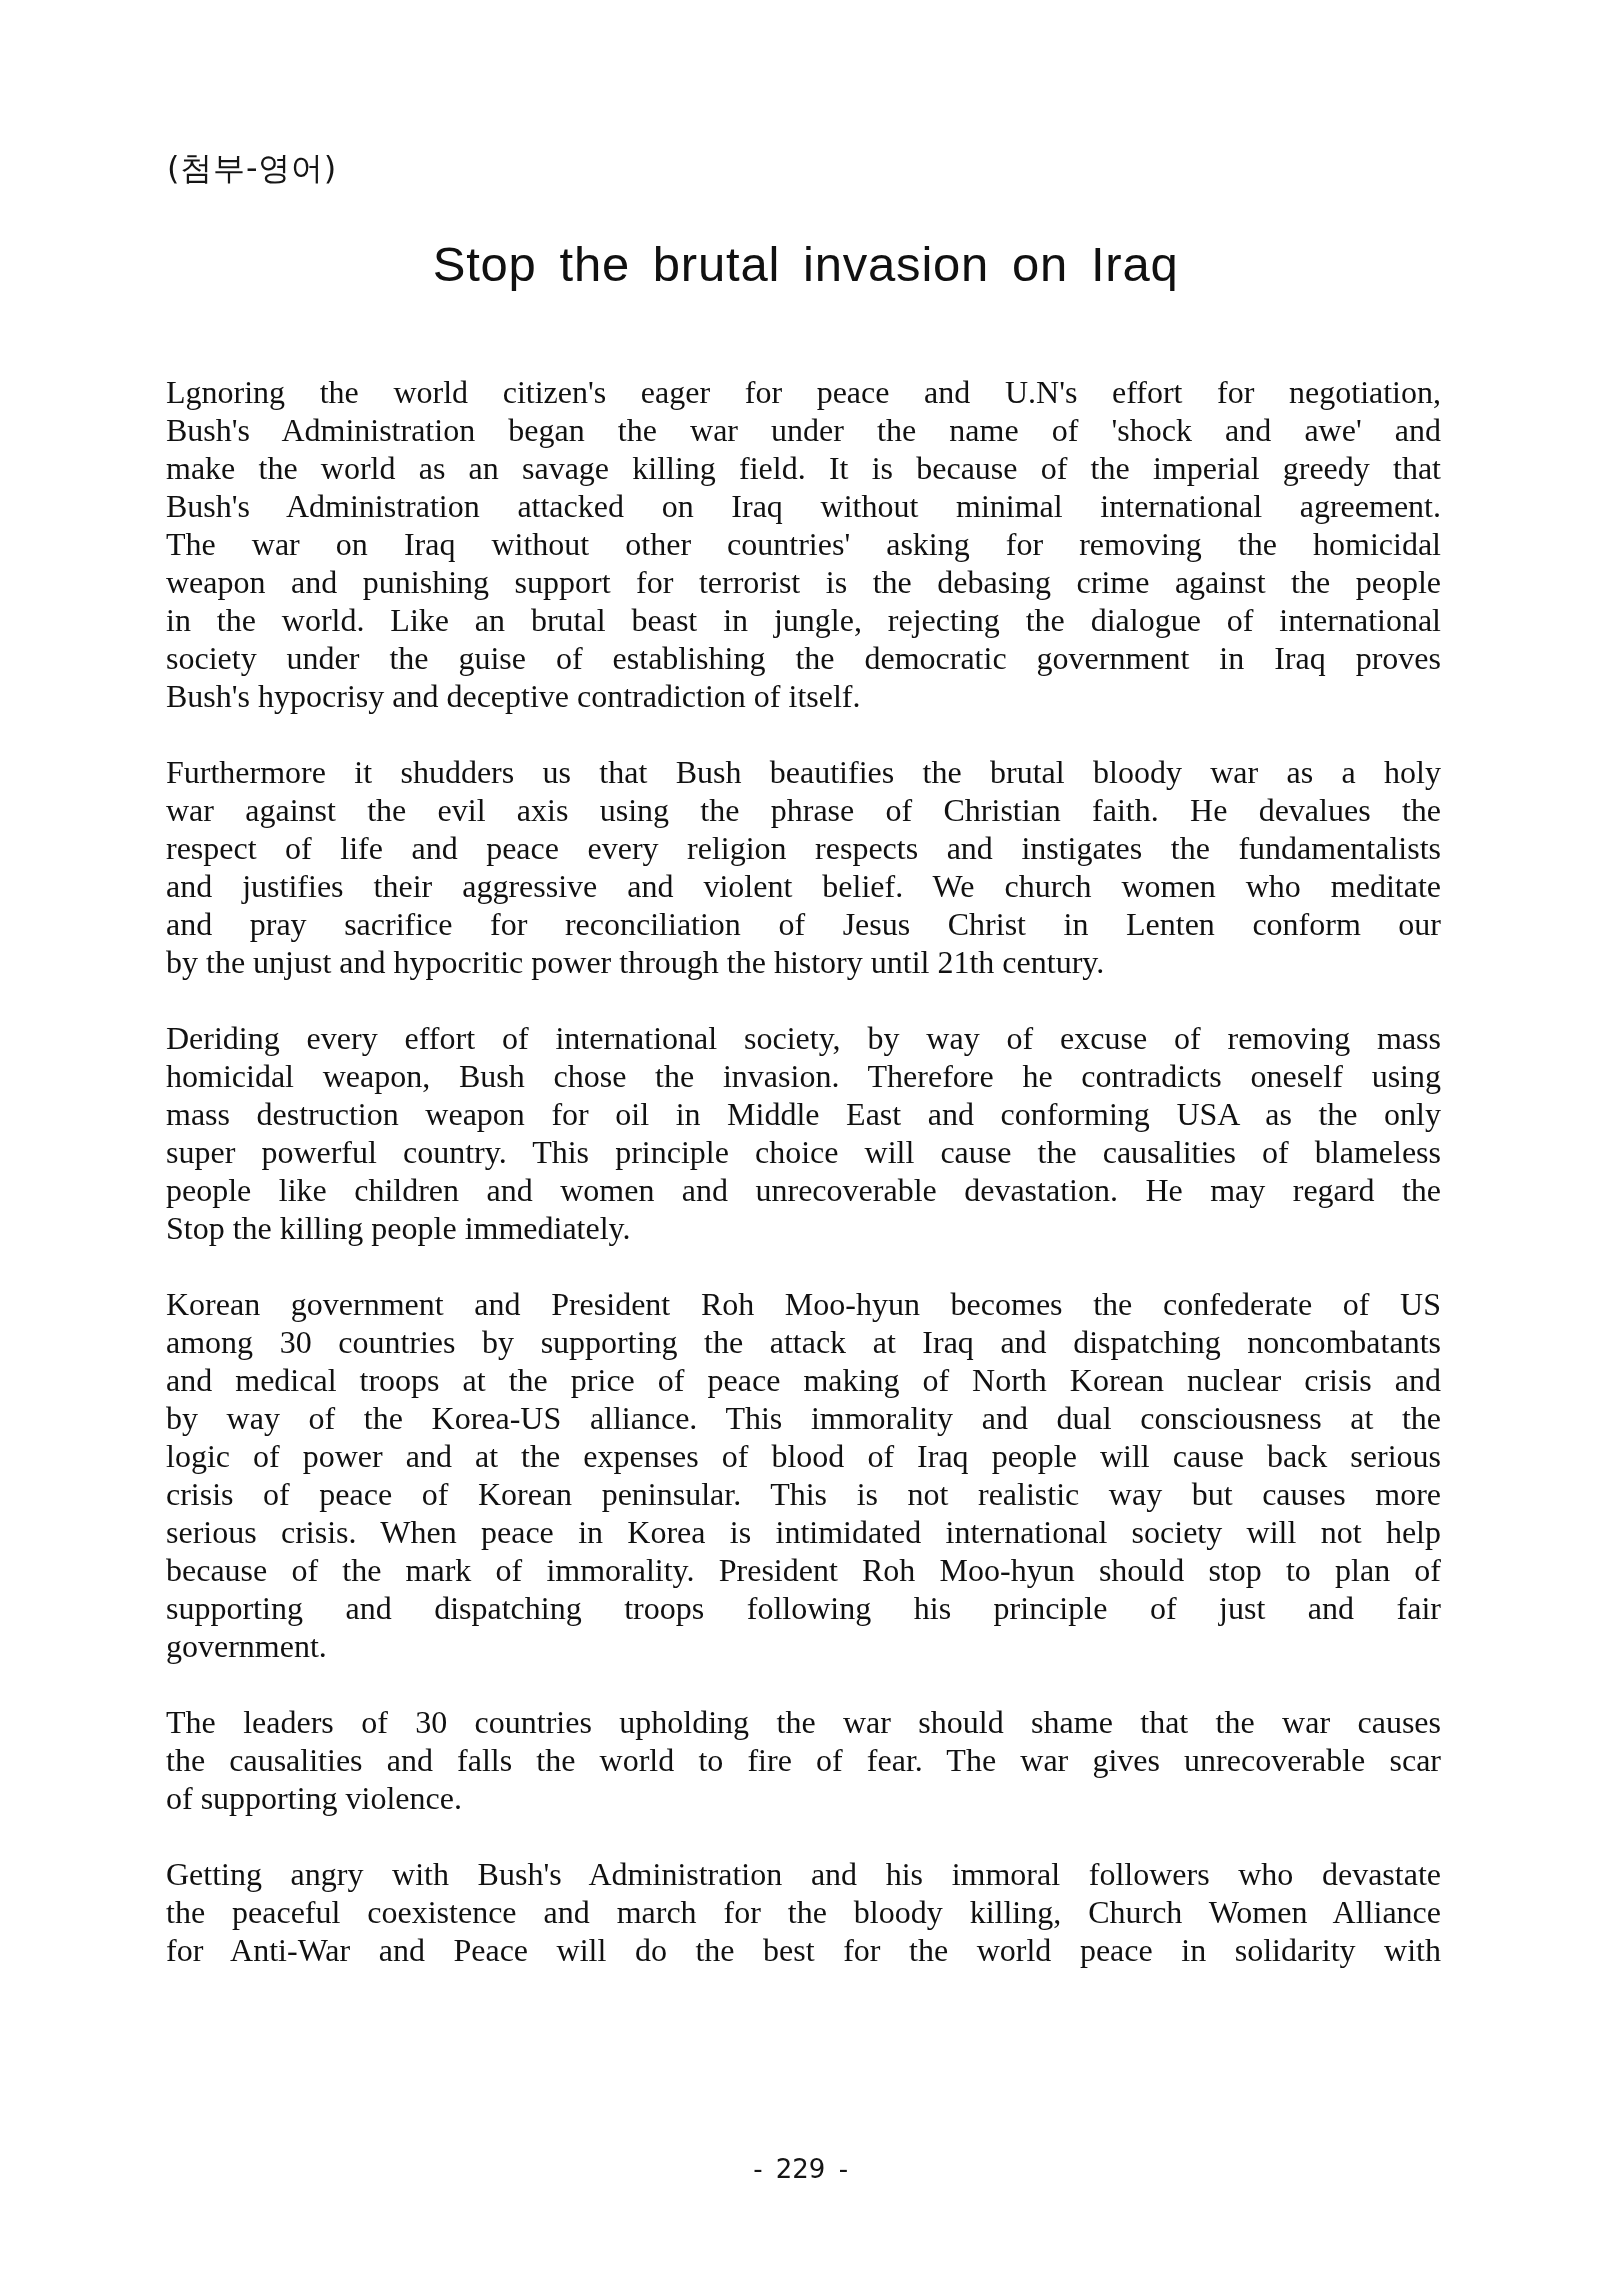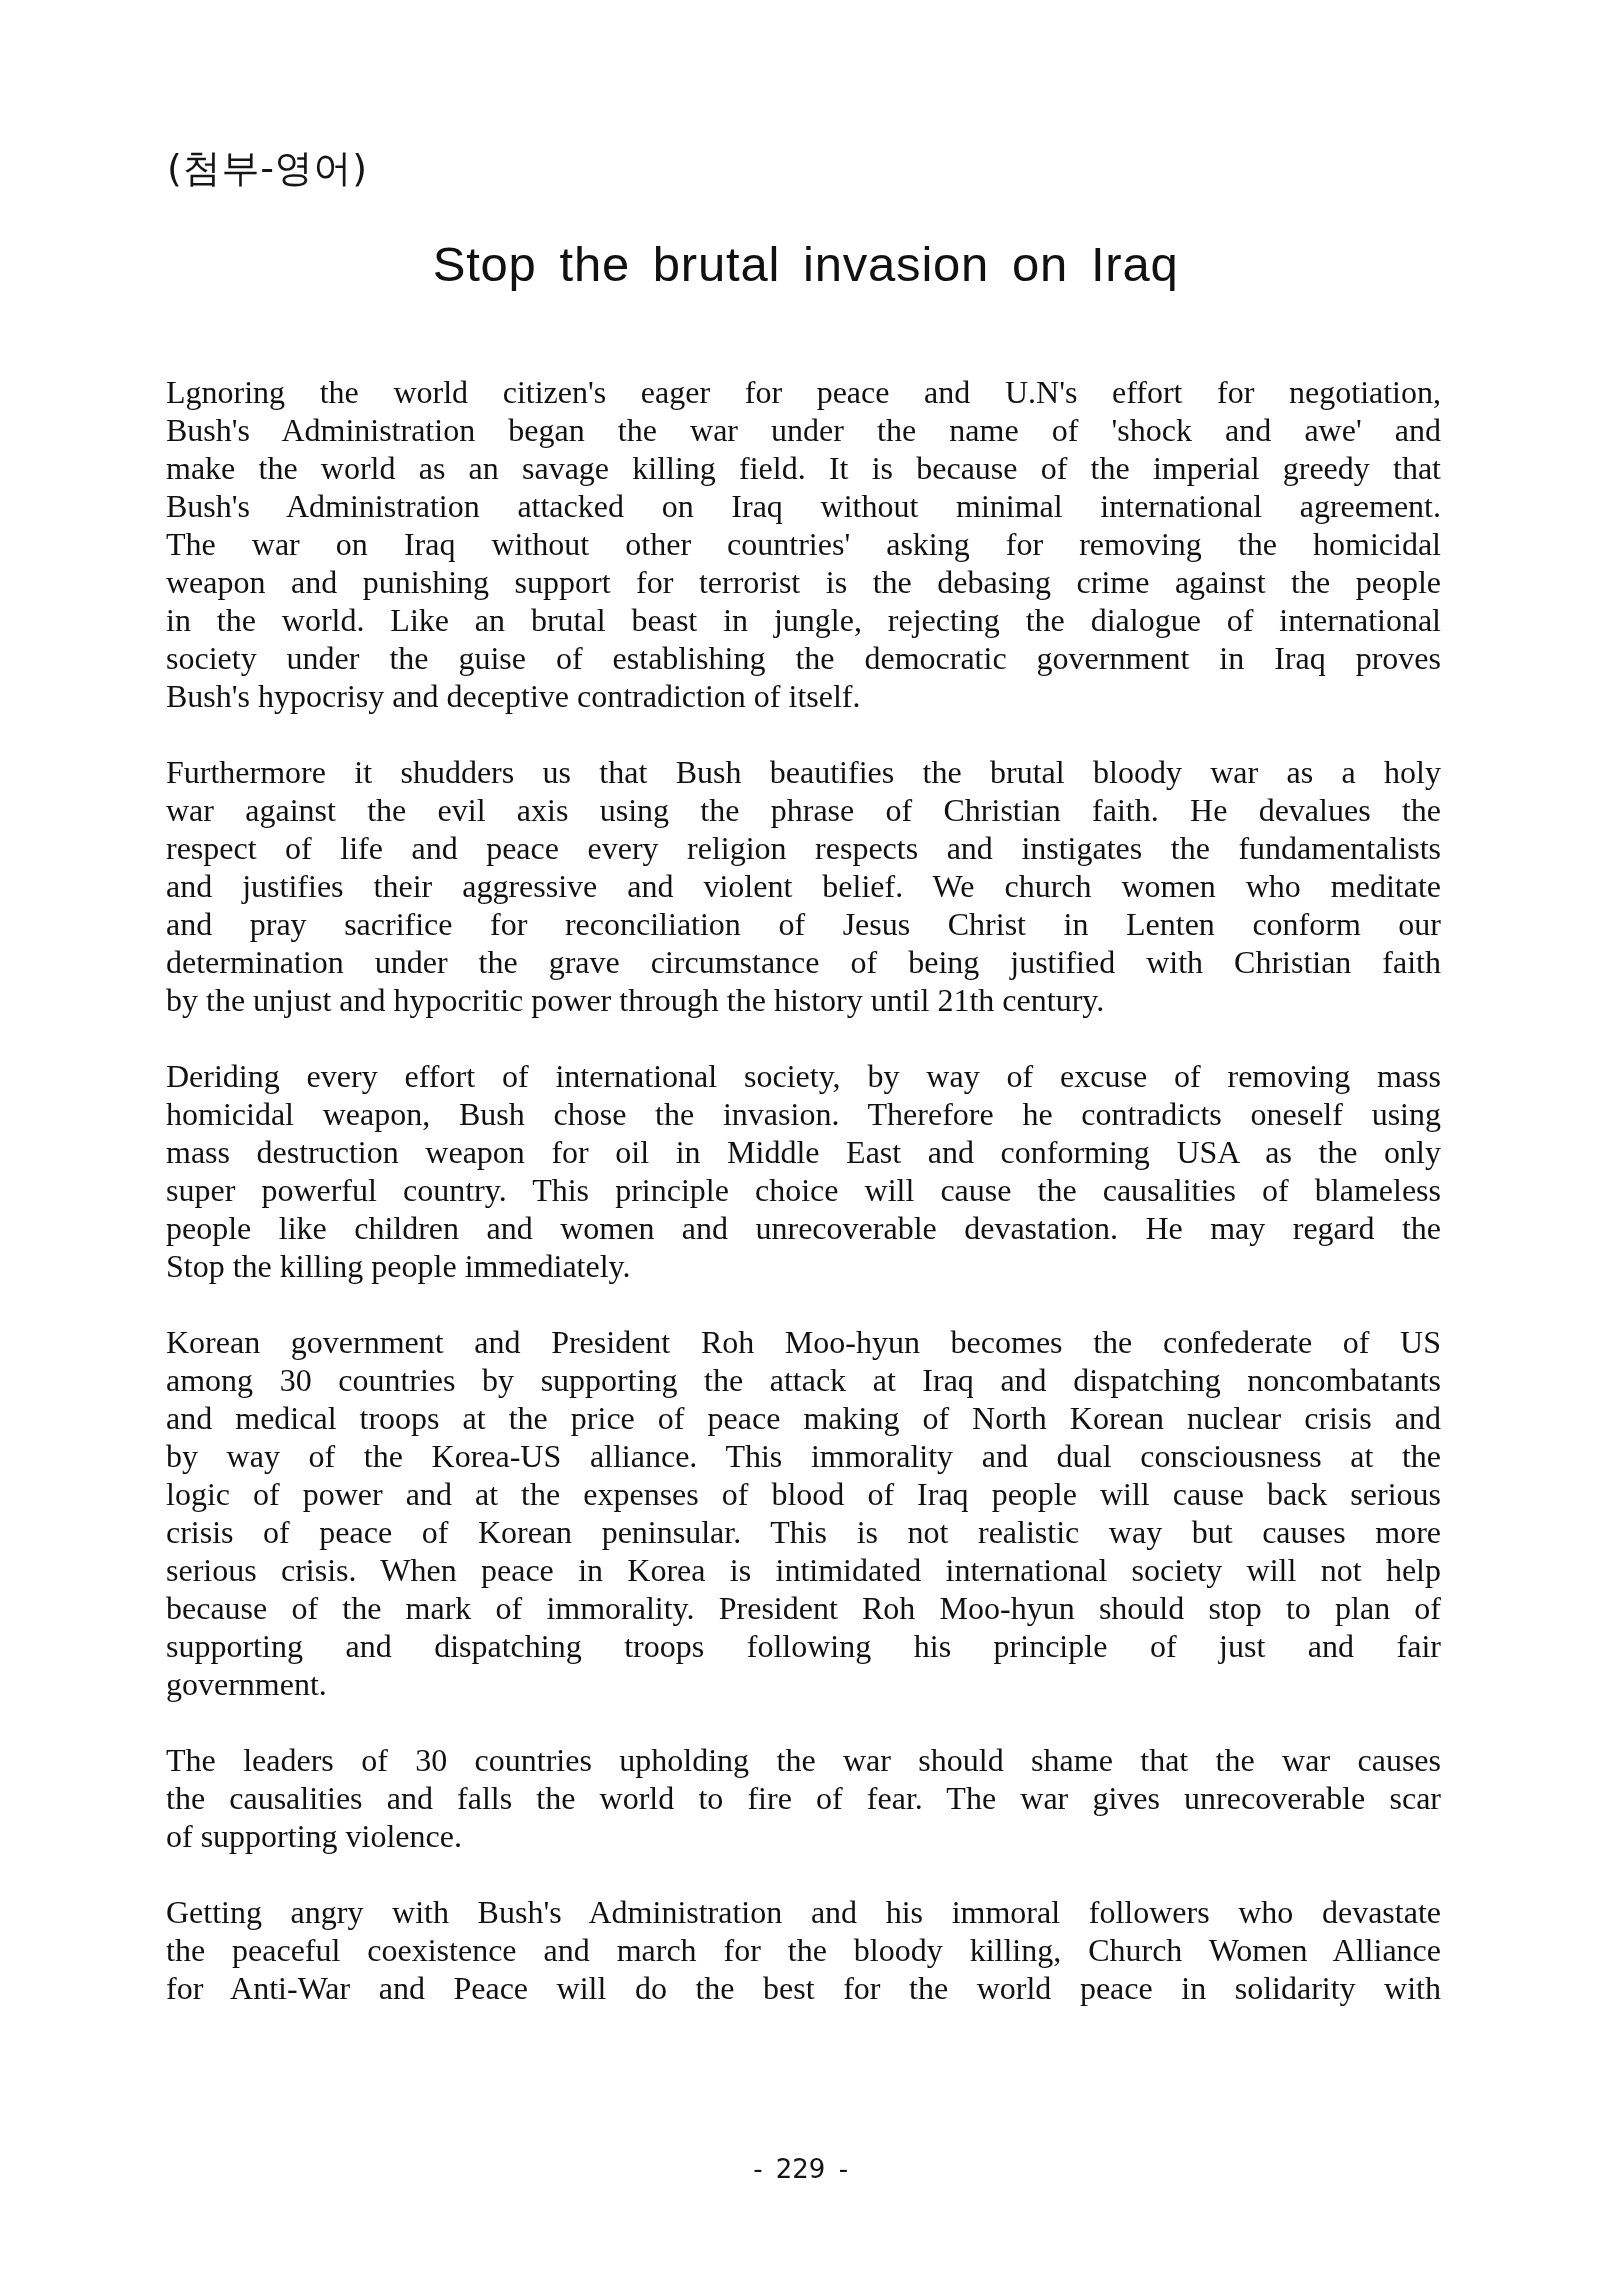--- a/index.html
+++ b/index.html
@@ -1,20 +1,20 @@
 <!DOCTYPE html>
 <html style="font-size:13.5px"><head>
 <meta charset="utf-8">
 <style>
   html, body { margin: 0; padding: 0; background: #ffffff; }
   body { width: 1618px; height: 2284px; position: relative; overflow: hidden; color: #111111; }
   .page-header {
     position: absolute; left: 167px; top: 148px;
     font-family: "DejaVu Sans", "Liberation Sans", sans-serif;
-    font-size: 38px; line-height: 40px; letter-spacing: 0.8px; color: #151515;
+    font-size: 32px; line-height: 40px; letter-spacing: 0.8px; color: #151515;
   }
   .title {
     position: absolute; left: 0; width: 1618px; top: 235px;
     text-align: center;
     font-family: "Liberation Sans", "DejaVu Sans", sans-serif;
     font-size: 49px; line-height: 59px; color: #111111;
     word-spacing: 8.4px; letter-spacing: 0.8px;
     transform: translateX(-3.4px);
   }
   .body-text {
@@ -55,21 +55,20 @@
     <span class="line">in the world. Like an brutal beast in jungle, rejecting the dialogue of international</span>
     <span class="line">society under the guise of establishing the democratic government in Iraq proves</span>
     <span class="line last">Bush's hypocrisy and deceptive contradiction of itself.</span>
   </div>
   <div class="para">
     <span class="line">Furthermore it shudders us that Bush beautifies the brutal bloody war as a holy</span>
     <span class="line">war against the evil axis using the phrase of Christian faith. He devalues the</span>
     <span class="line">respect of life and peace every religion respects and instigates the fundamentalists</span>
     <span class="line">and justifies their aggressive and violent belief. We church women who meditate</span>
     <span class="line">and pray sacrifice for reconciliation of Jesus Christ in Lenten conform our</span>
-    <span class="line">determination under the grave circumstance of being justified with Christian faith</span>
     <span class="line last">by the unjust and hypocritic power through the history until 21th century.</span>
   </div>
   <div class="para">
     <span class="line">Deriding every effort of international society, by way of excuse of removing mass</span>
     <span class="line">homicidal weapon, Bush chose the invasion. Therefore he contradicts oneself using</span>
     <span class="line">mass destruction weapon for oil in Middle East and conforming USA as the only</span>
     <span class="line">super powerful country. This principle choice will cause the causalities of blameless</span>
     <span class="line">people like children and women and unrecoverable devastation. He may regard the</span>
     <span class="line last">Stop the killing people immediately.</span>
   </div>

